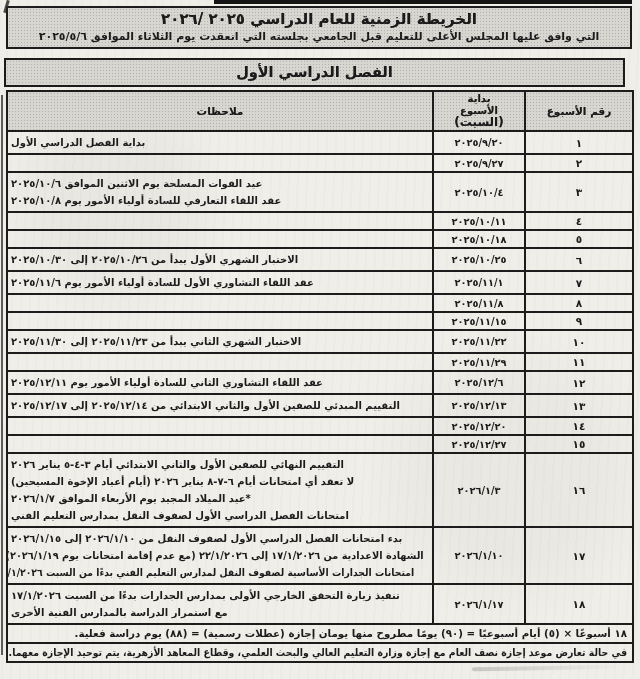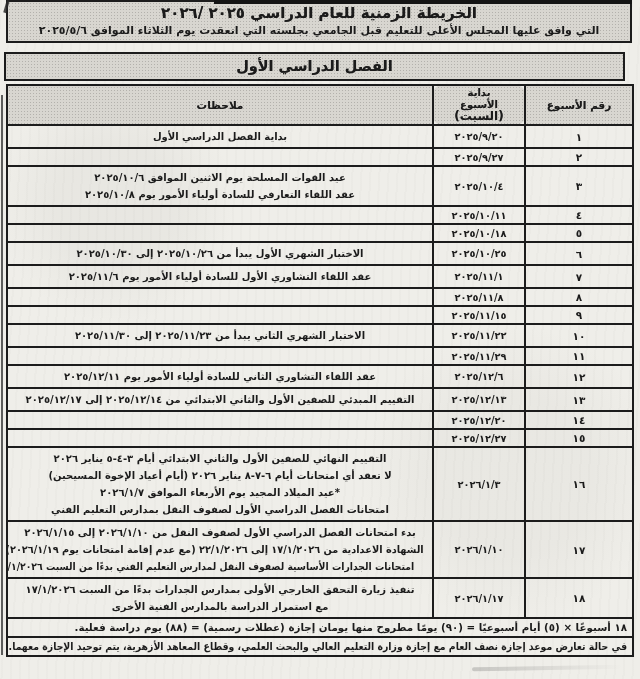--- a/index.html
+++ b/index.html
@@ -24,21 +24,21 @@
   }
   .artifact-top{position:absolute;top:0;right:8px;width:418px;height:4px;background:#141414;}
   .artifact-corner{position:absolute;top:0;left:5px;width:3px;height:13px;background:#2a2a2a;transform:rotate(16deg);opacity:.85;}
   .artifact-left{position:absolute;top:95px;right:637px;left:1px;height:560px;background:#2b2b2b;opacity:.75;}
   .halftone{
     background-color:var(--band);
     background-image:radial-gradient(circle, rgba(45,45,45,.22) 0.6px, transparent 1px);
     background-size:3px 3px;
   }
   .title-box{
-    margin:0 8px 0 6px;
+    margin:6px 8px 0 6px;
     border:2px solid var(--line);
     text-align:center;
     padding:2px 2px 3px;
   }
   .doc-title{font-size:15px;letter-spacing:0;line-height:1.25;text-shadow:0 0 .5px rgba(0,0,0,.6);}
   .doc-subtitle{font-size:11px;line-height:1.3;margin-top:1px;}
   .section-box{
     margin:9px 15px 0 4px;
     border:2px solid var(--line);
     text-align:center;
@@ -52,27 +52,27 @@
     width:628px;
     margin:3px 6px 0 6px;
     background:transparent;
   }
   .schedule th,.schedule td{border:2px solid var(--line);overflow:hidden;}
   .schedule thead th{
     height:27px;font-size:10.5px;padding:1px 19px;
     text-shadow:0 0 .4px rgba(0,0,0,.5);
   }
   .col-week{width:108px;}
-  .col-date{width:92px;border-radius:9px;}
+  .col-date{width:92px;}
   .ws-line1{font-size:10px;line-height:1.15;}
   .ws-line2{font-size:12px;line-height:1.1;}
   .schedule tbody tr{height:18px;}
   .cell-week{font-size:10.5px;text-align:center;padding:0 2px;}
   .cell-date{font-size:9.8px;text-align:center;padding:0 1px;white-space:nowrap;margin-left:40px;}
-  .cell-notes{text-align:center;font-size:10px;padding:2px 3px;vertical-align:middle;}
+  .cell-notes{text-align:left;font-size:10px;padding:2px 3px;vertical-align:middle;}
   .note-line{white-space:nowrap;line-height:1.7;transform-origin:center center;}
   .footer-cell{padding:1px 5px;height:16px;}
   .footer-line{font-size:10.3px;text-align:right;white-space:nowrap;line-height:1.45;transform-origin:right center;}
   .smudge{position:absolute;right:18px;top:666px;width:150px;height:4px;background:linear-gradient(90deg,rgba(80,80,80,.25),rgba(80,80,80,0));border-radius:2px;transform:rotate(-1deg);}
 </style>
 </head>
 <body>
 
 <div class="artifact-top"></div>
 <div class="artifact-corner"></div>

